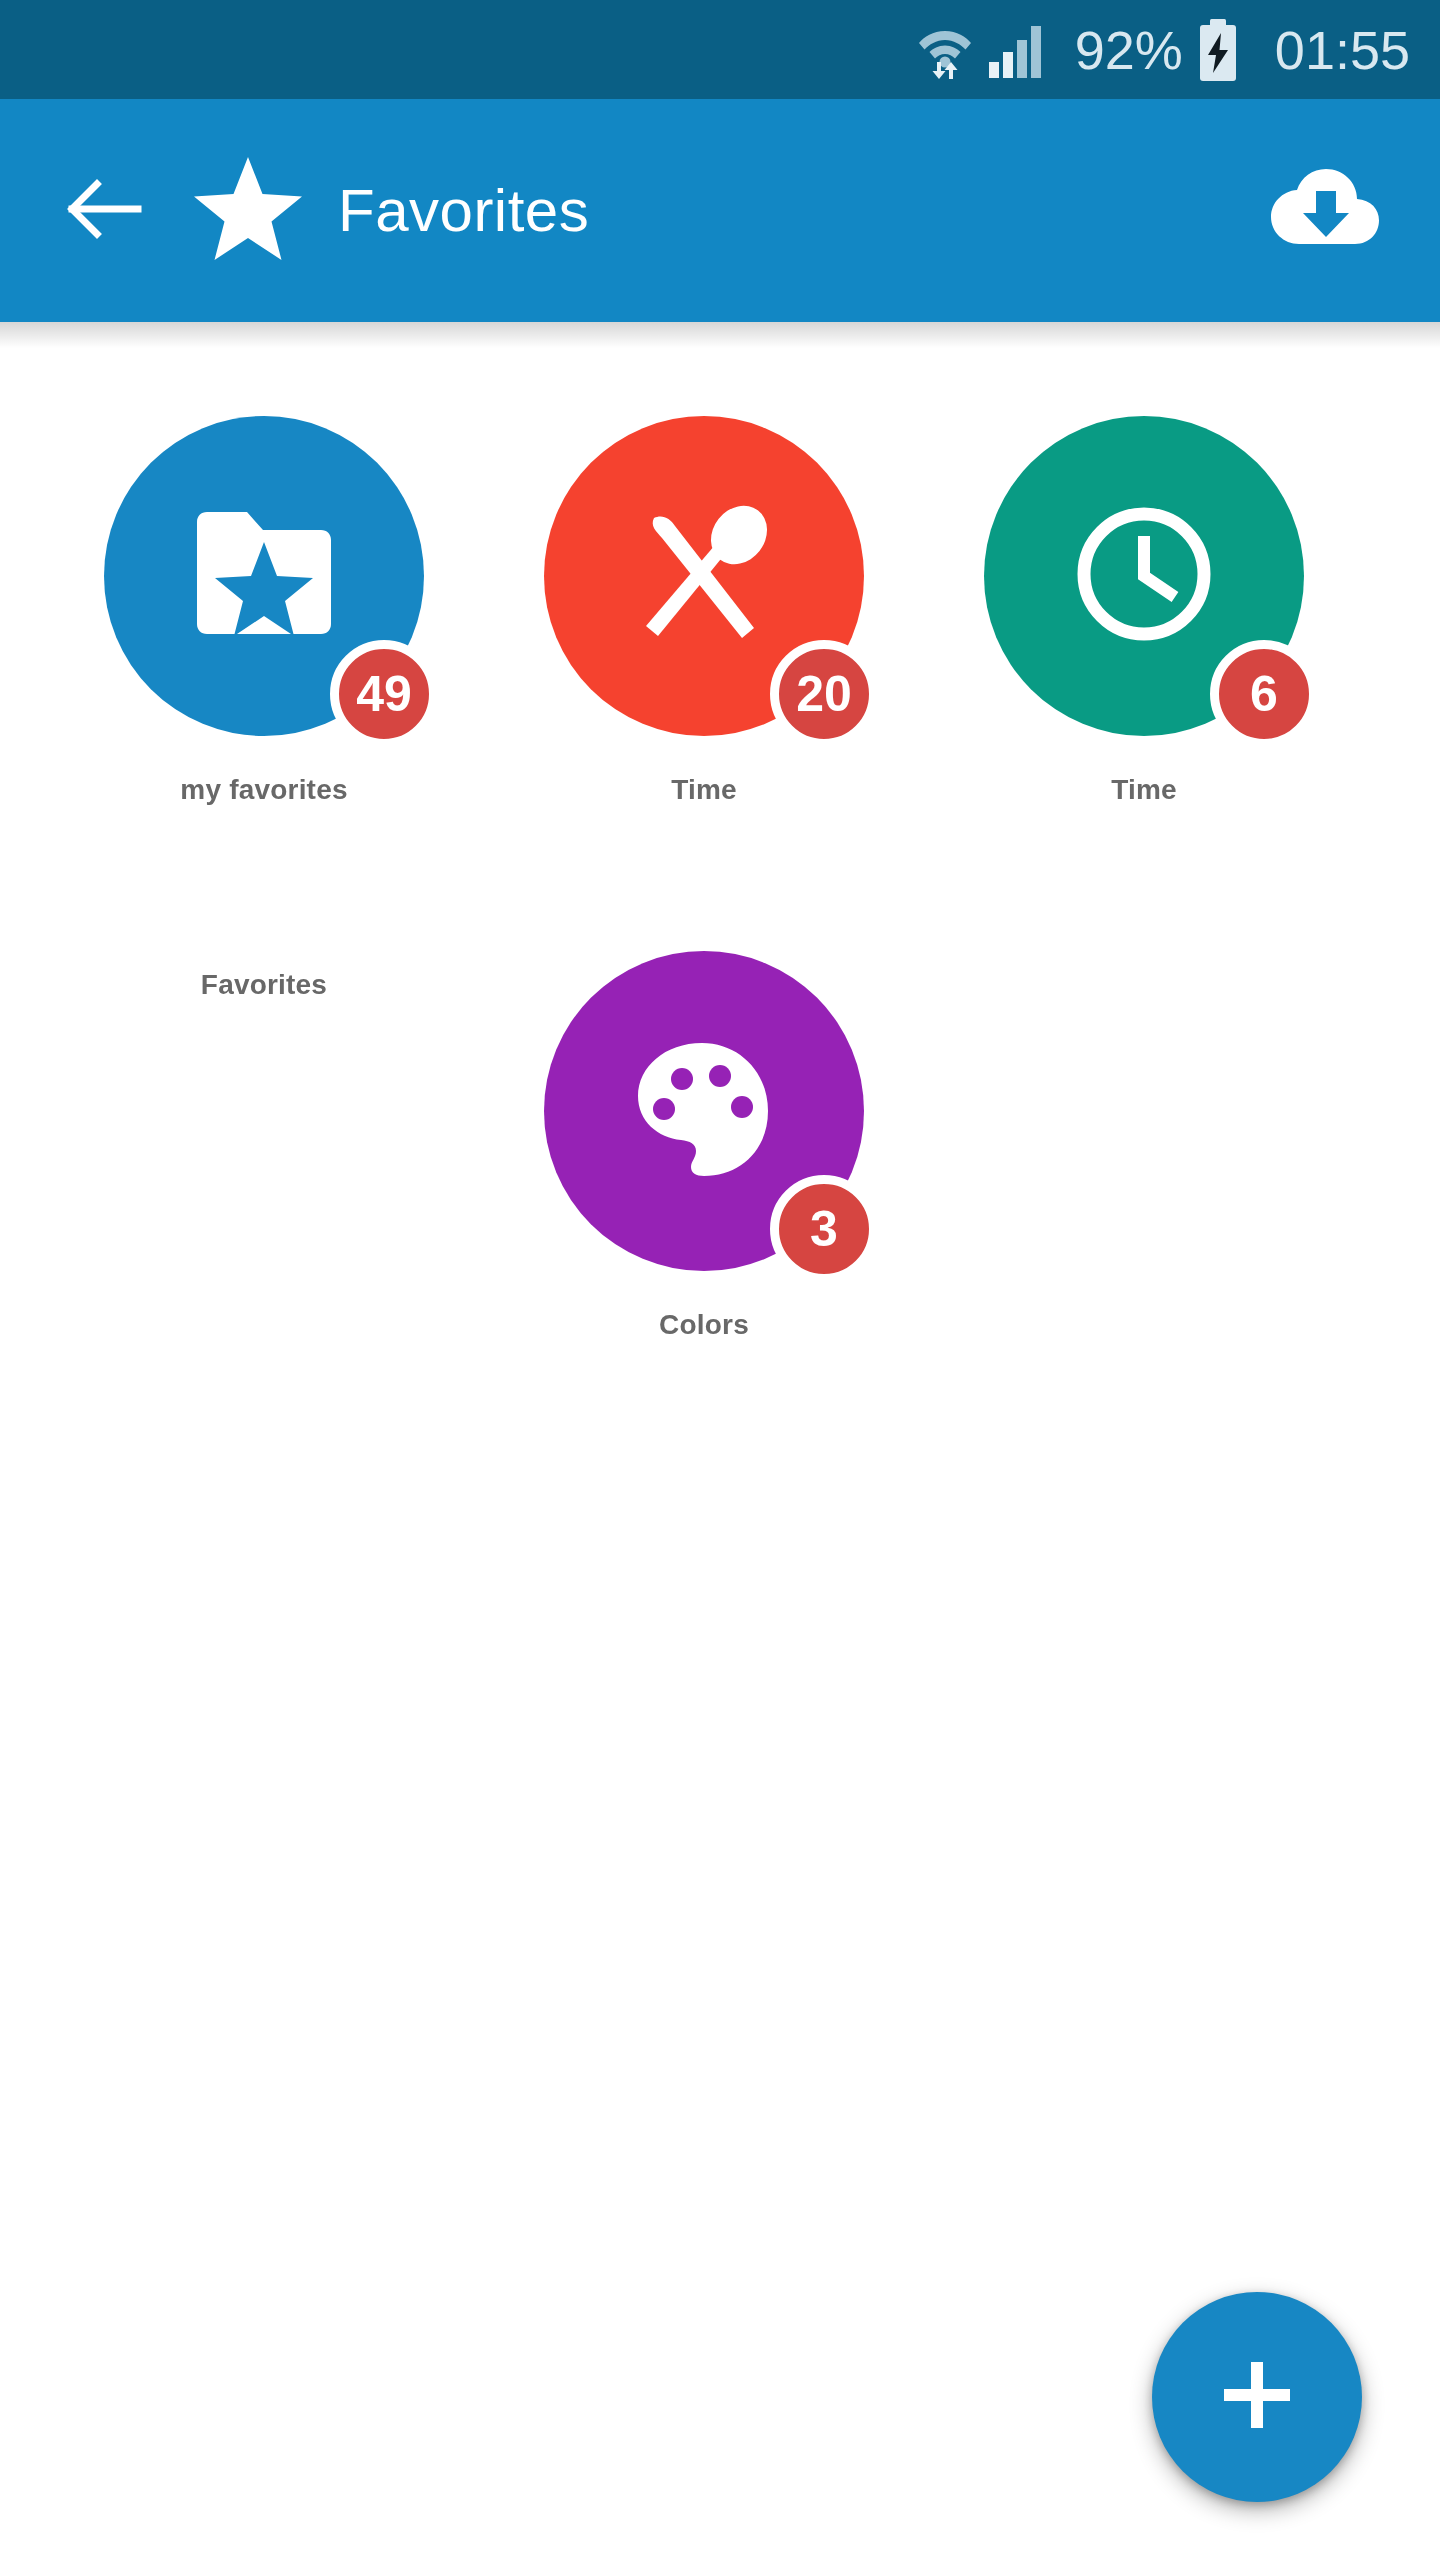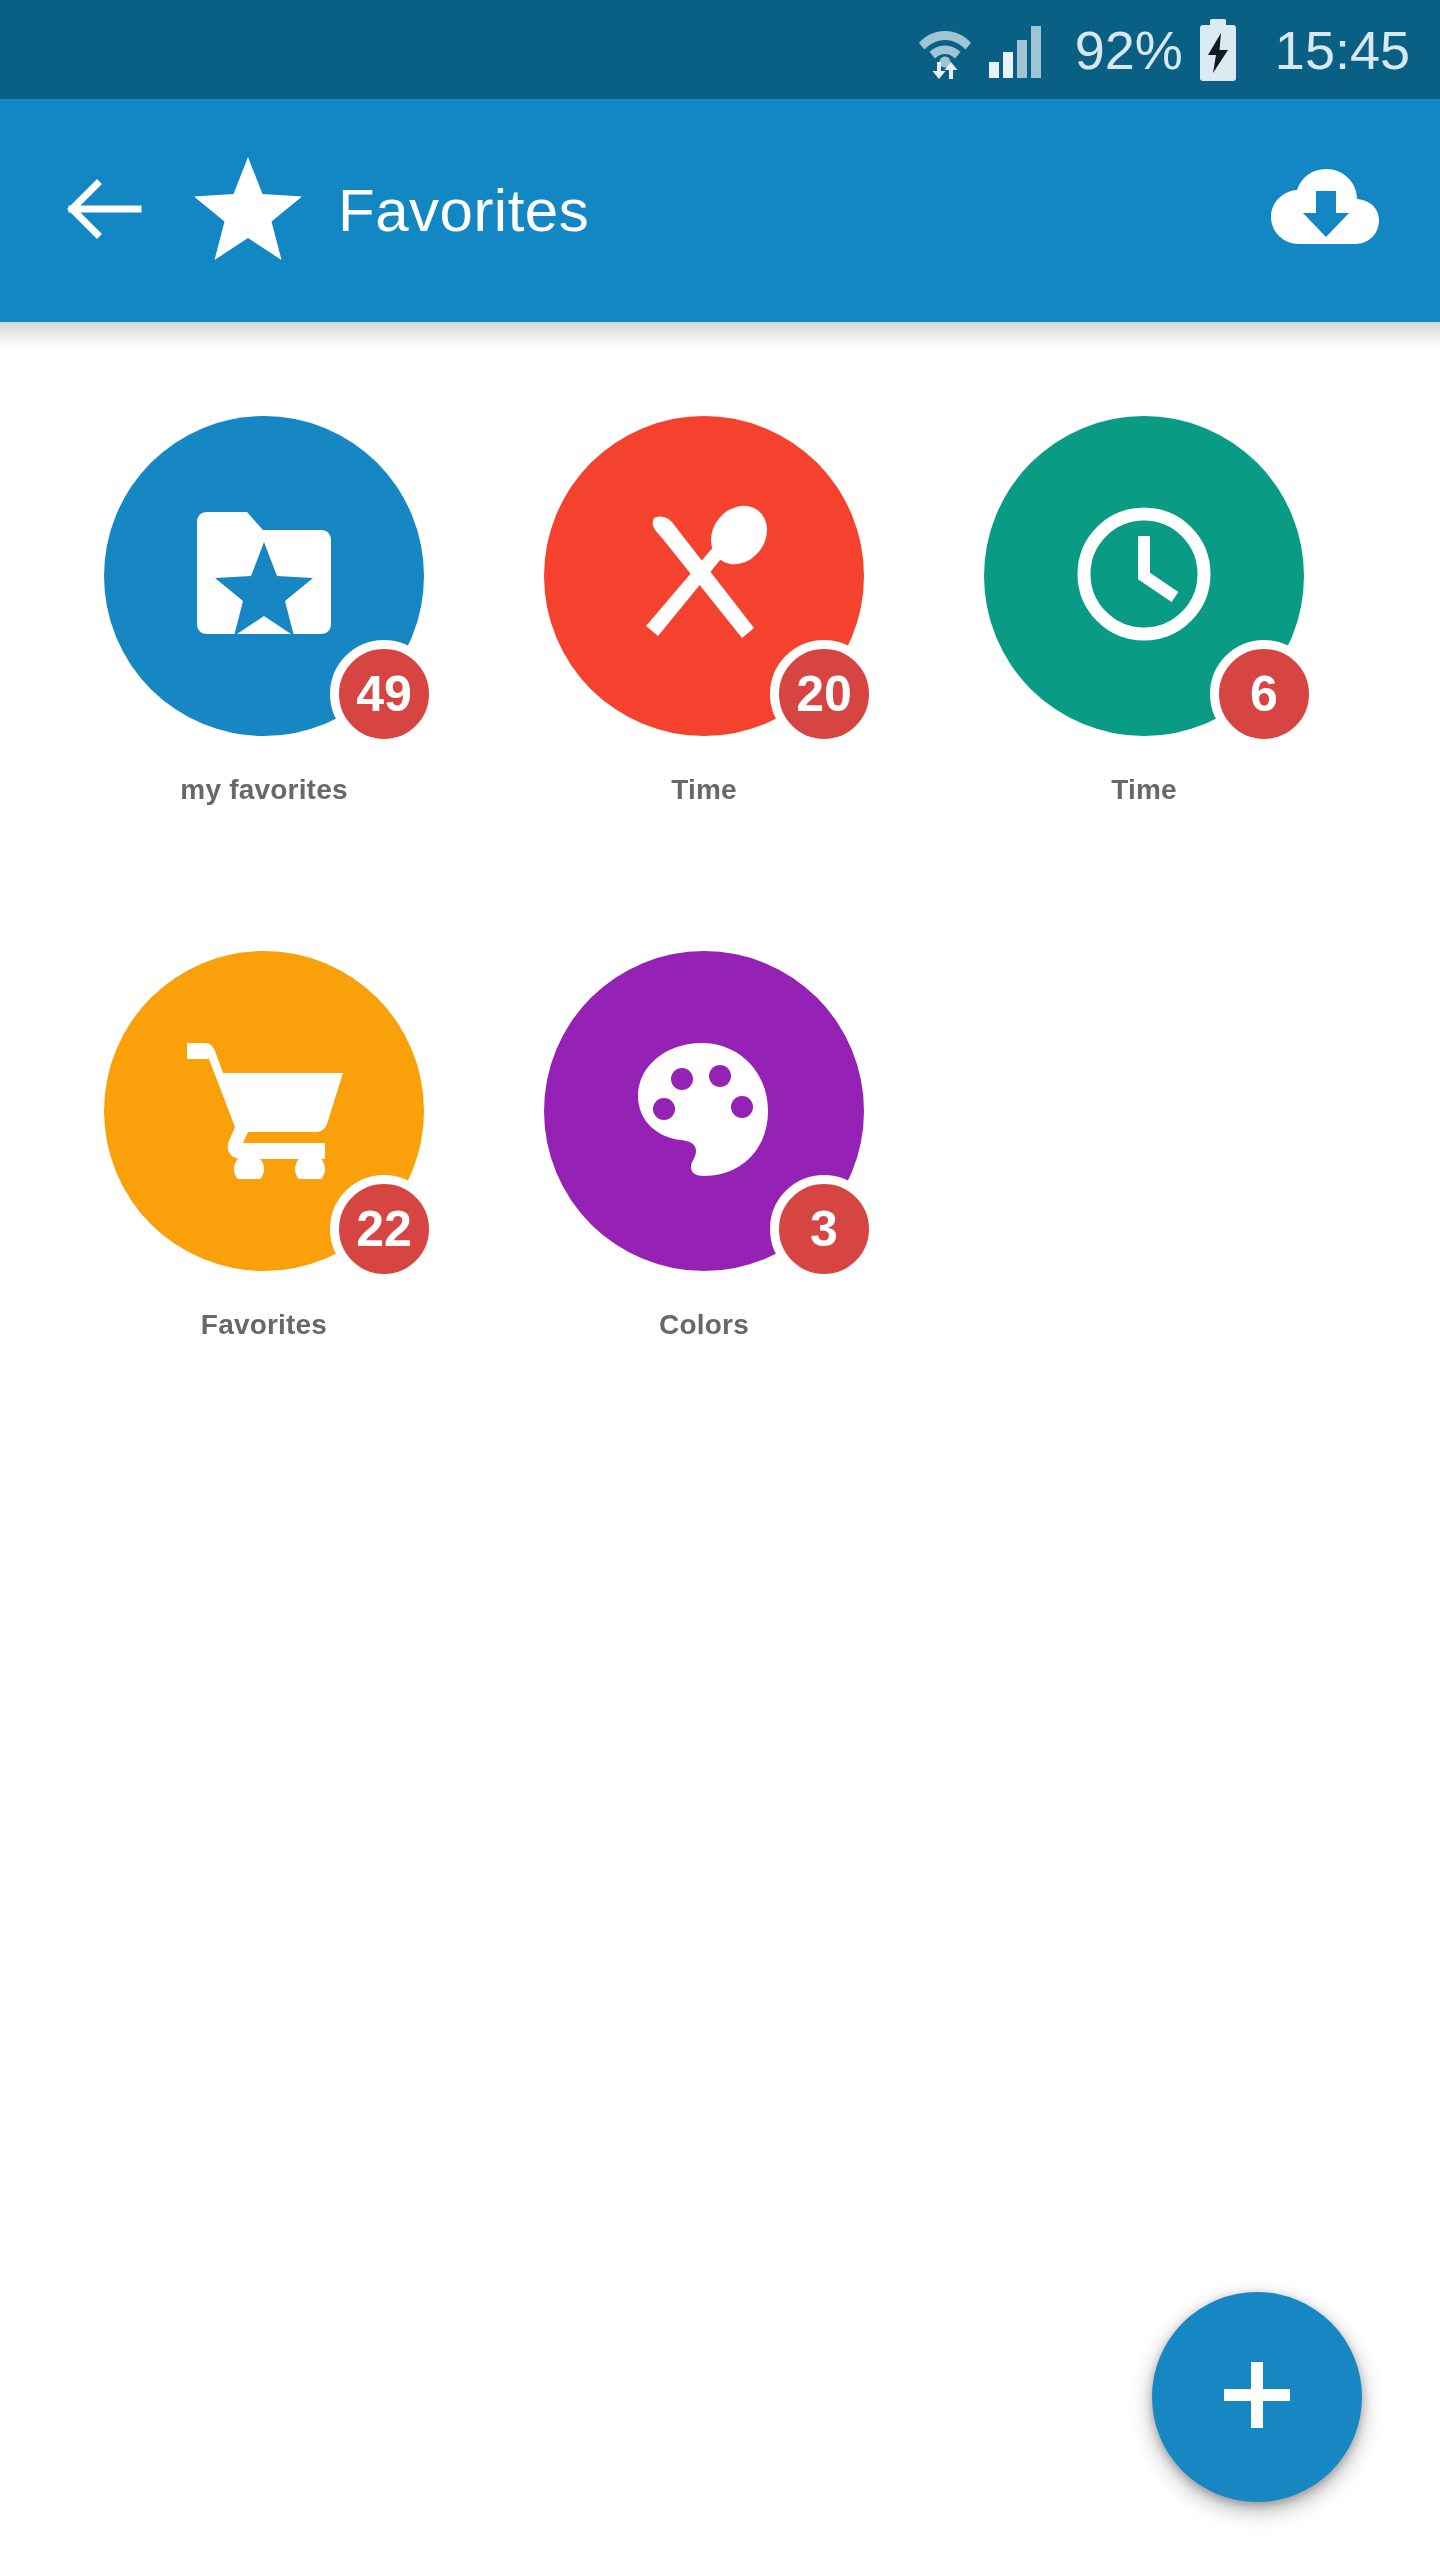--- a/index.html
+++ b/index.html
@@ -138,21 +138,21 @@
       <span class="sb-text" id="battery-percent">92%</span>
 
       <span class="sb-icon">
         <svg width="42" height="62" viewBox="0 0 42 62">
           <rect x="13" y="0" width="16" height="7" rx="1.5" fill="#dbe9f1"></rect>
           <rect x="3" y="6" width="36" height="56" rx="3" fill="#dbe9f1"></rect>
           <path d="M24 14 L11 36 L19 36 L16 54 L31 31 L22.5 31 Z" fill="#101b22"></path>
         </svg>
       </span>
 
-      <span class="sb-text" id="clock-text">15:45</span>
+      <span class="sb-text" id="clock-text">01:55</span>
     </div>
   </div>
 
   <div id="app-bar">
 
     <div id="back-button">
       <span>
         <svg width="82" height="72" viewBox="0 0 82 72">
           <path d="M8 36 L74 36" stroke="#ffffff" stroke-width="7" stroke-linecap="square"></path>
           <path d="M33 11 L8 36 L33 61" stroke="#ffffff" stroke-width="7" fill="none" stroke-linecap="square" stroke-linejoin="miter"></path>
@@ -226,34 +226,20 @@
                 <path d="M72 34 L72 74 L103 95" fill="none" stroke="#ffffff" stroke-width="12" stroke-linecap="butt" stroke-linejoin="miter"></path>
               </svg>
             </span>
           </div>
           <div class="badge">6</div>
         </div>
         <div class="folder-label">Time</div>
       </div>
 
       <div class="grid-cell">
-        <div class="circle-wrap">
-          <div class="circle" style="background:#f9a00b">
-            <span>
-              <svg width="158" height="140" viewBox="0 0 158 140">
-                <g fill="#ffffff">
-                  <path d="M2 4 L2 20 L24 20 L50 88 L44 102 C40 111 46 120 56 120 L140 120 L140 104 L58 104 L63 93 L130 93 C136 93 140 90 142 85 L158 34 L38 34 L30 12 C28 7 25 4 20 4 Z"></path>
-                  <circle cx="64" cy="130" r="15"></circle>
-                  <circle cx="125" cy="130" r="15"></circle>
-                </g>
-              </svg>
-            </span>
-          </div>
-          <div class="badge">22</div>
-        </div>
         <div class="folder-label">Favorites</div>
       </div>
 
       <div class="grid-cell">
         <div class="circle-wrap">
           <div class="circle" style="background:#9622b5">
             <span>
               <svg width="140" height="140" viewBox="0 0 140 140">
                 <path d="M68 4 C31 4 4 28 4 57 C4 82 24 99 47 101 C56 102 62 105 62 112 C62 119 57 122 57 128 C57 134 62 137 70 137 C105 137 134 112 134 72 C134 33 105 4 68 4 Z" fill="#ffffff"></path>
                 <circle cx="48" cy="40" r="11" fill="#9622b5"></circle>

